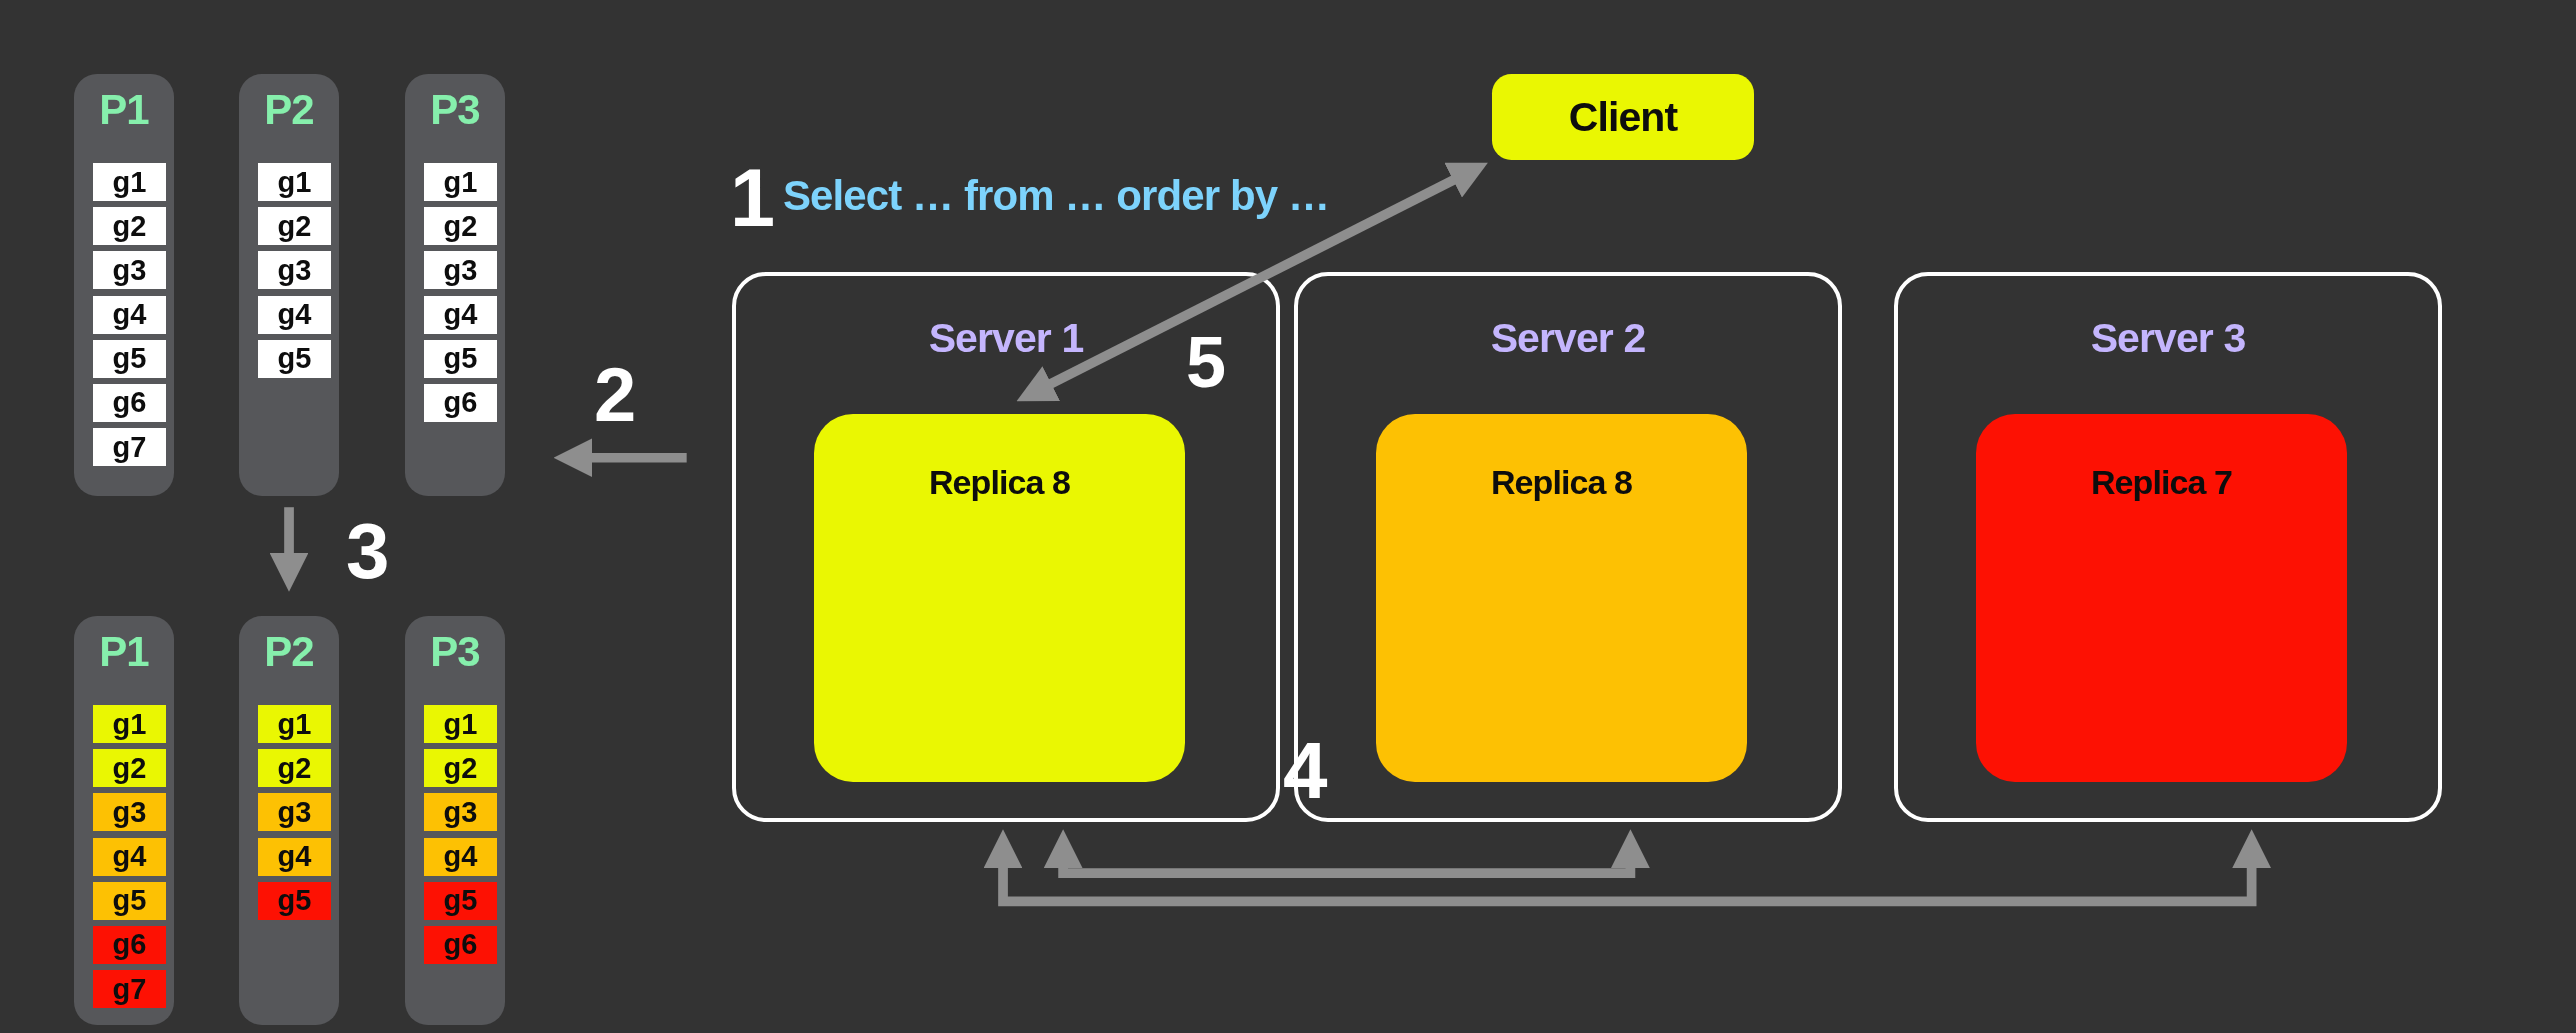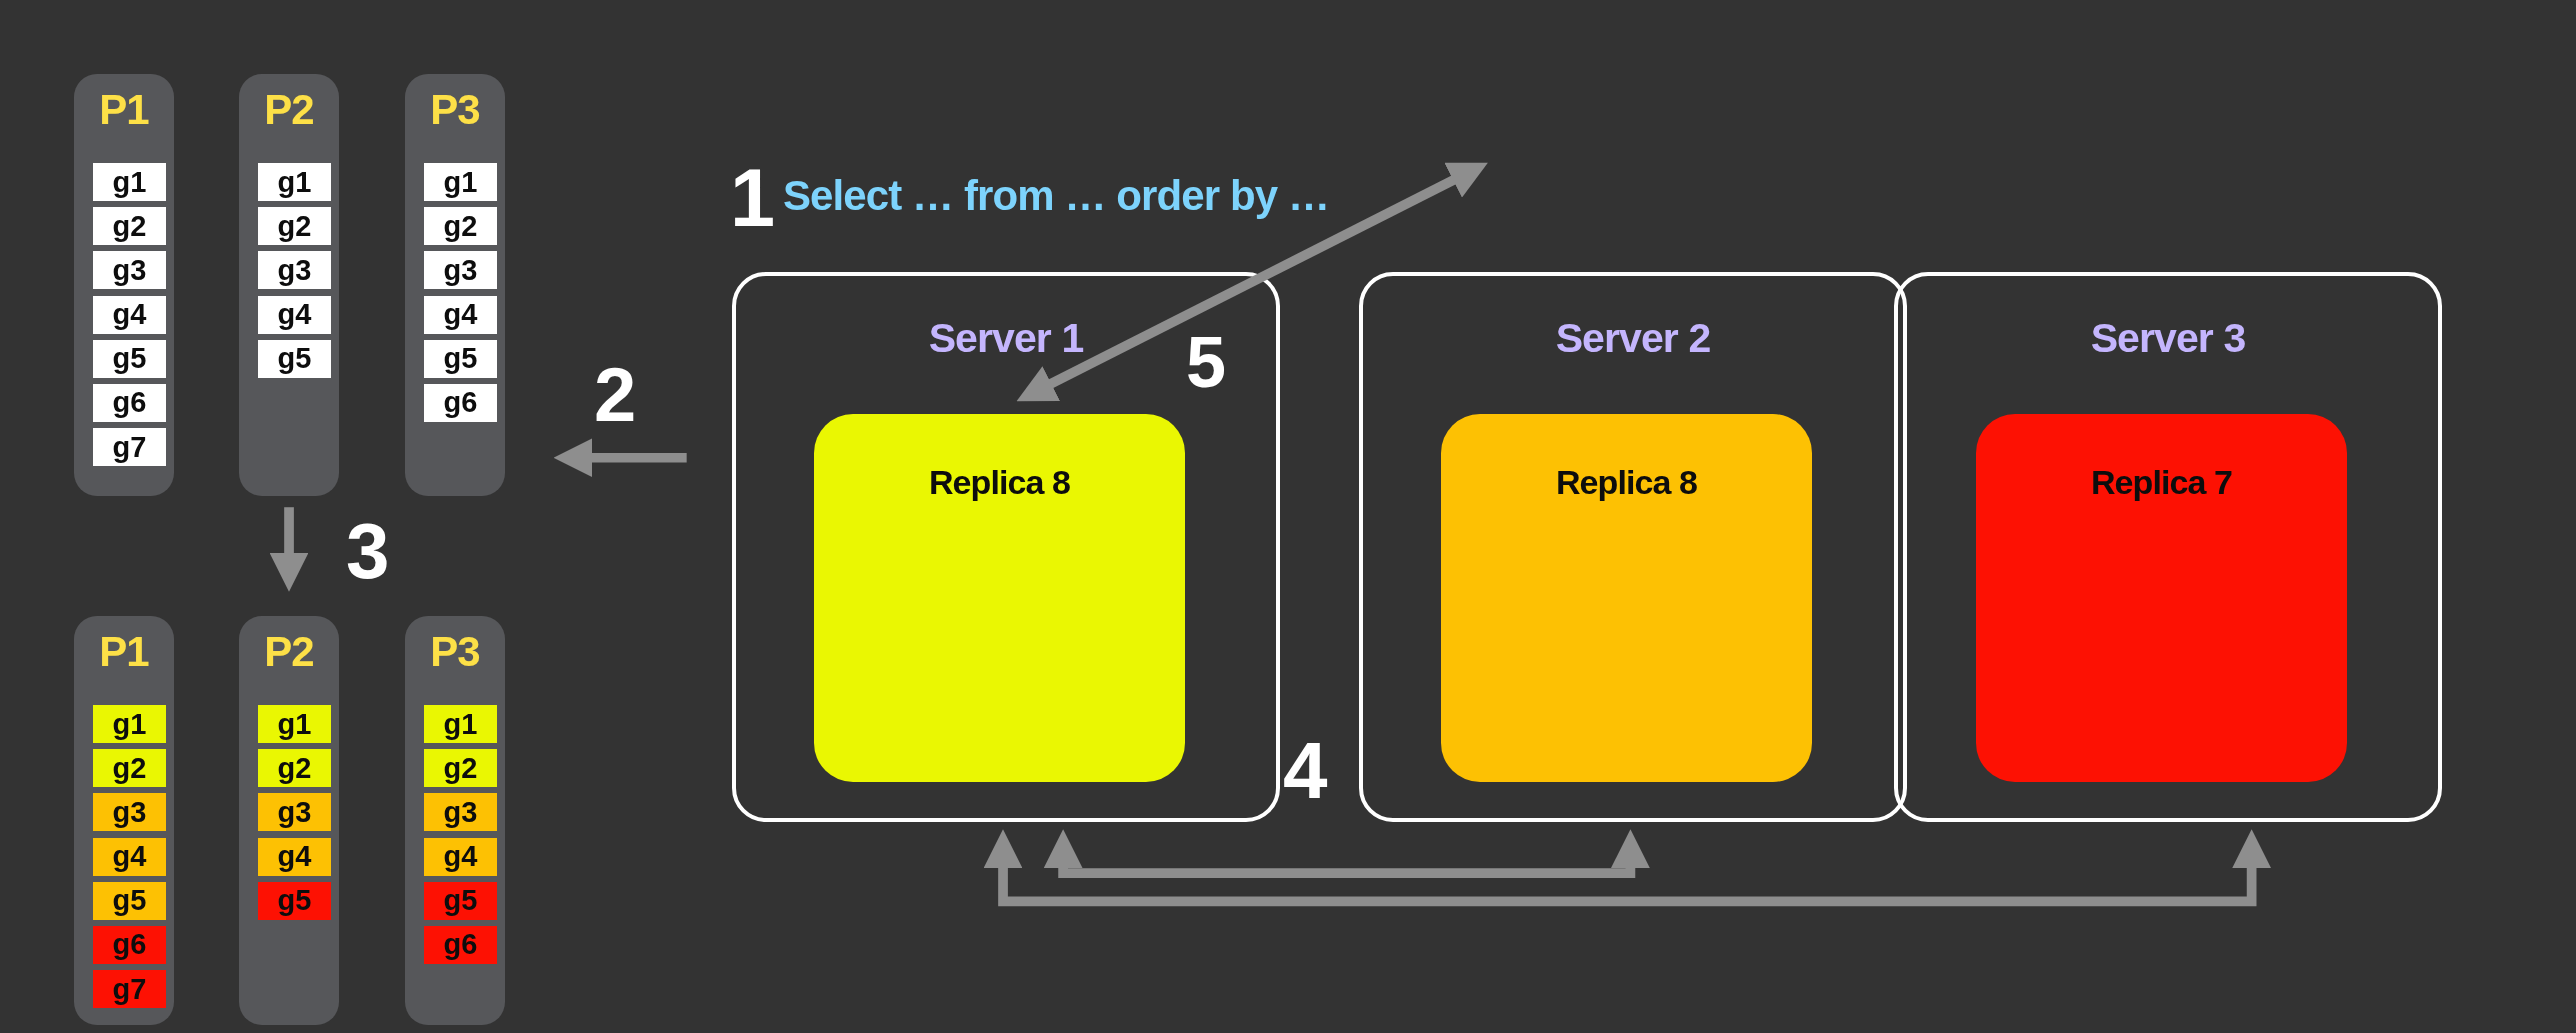--- a/index.html
+++ b/index.html
@@ -5,21 +5,21 @@
   html,body{margin:0;padding:0;background:#333333;}
   .canvas{
     position:relative;width:2576px;height:1033px;overflow:hidden;
     background:var(--background,#333333);
     font-family:"Liberation Sans",sans-serif;font-weight:700;
   }
   
   .pcol{position:absolute;width:100px;background:var(--panel,#56575a);border-radius:23px;}
   .pcol-top{top:74px;height:422px;}
   .pcol-bottom{top:616px;height:409px;}
-  .phead{display:block;text-align:center;padding-top:15px;font-size:42px;color:#fde047;line-height:1;letter-spacing:-0.9px;}
+  .phead{display:block;text-align:center;padding-top:15px;font-size:42px;color:#86efac;line-height:1;letter-spacing:-0.9px;}
   .pitems{position:absolute;top:89px;left:0;right:0;display:flex;flex-direction:column;align-items:center;gap:6.2px;}
   .pitem{width:73px;height:38px;display:flex;align-items:center;justify-content:center;
          font-size:29px;color:var(--ink,#0d0d0d);line-height:1;margin-left:11px;}
   
   .server{position:absolute;top:272px;width:548px;height:550px;border:4.4px solid #ffffff;
           border-radius:34px;box-sizing:border-box;background:transparent;}
   .server-label{position:absolute;top:42px;left:0;width:100%;text-align:center;
                 font-size:41px;color:#c4b5fd;line-height:1;letter-spacing:-0.9px;}
   .replica{position:absolute;left:78px;top:138px;width:371px;height:368px;border-radius:39px;}
   .replica-label{text-align:center;padding-top:51px;font-size:34px;color:var(--ink,#0d0d0d);line-height:1;letter-spacing:-0.9px;}
@@ -109,28 +109,29 @@
       </div>
     </div>
 
   <div class="num" style="left:730px;top:158px;font-size:81px;">1</div>
   <div class="qtext" style="left:783px;top:175px;">Select … from … order by …</div>
   <div class="num" style="left:594px;top:357px;font-size:76px;">2</div>
   <div class="num" style="left:346px;top:512px;font-size:78px;">3</div>
   <div class="num" style="left:1283px;top:731px;font-size:80px;">4</div>
   <div class="num" style="left:1186px;top:326px;font-size:72px;">5</div>
 
+  <div class="client">Client</div>
 
   <div class="server" style="left:732px;">
     <div class="server-label">Server 1</div>
     <div class="replica" style="background: rgb(234, 247, 2);">
       <div class="replica-label">Replica 8</div>
     </div>
   </div>
-  <div class="server" style="left:1359px;">
+  <div class="server" style="left:1294px;">
     <div class="server-label">Server 2</div>
     <div class="replica" style="background: rgb(253, 193, 3);">
       <div class="replica-label">Replica 8</div>
     </div>
   </div>
   <div class="server" style="left:1894px;">
     <div class="server-label">Server 3</div>
     <div class="replica" style="background: rgb(253, 17, 3);">
       <div class="replica-label">Replica 7</div>
     </div>

